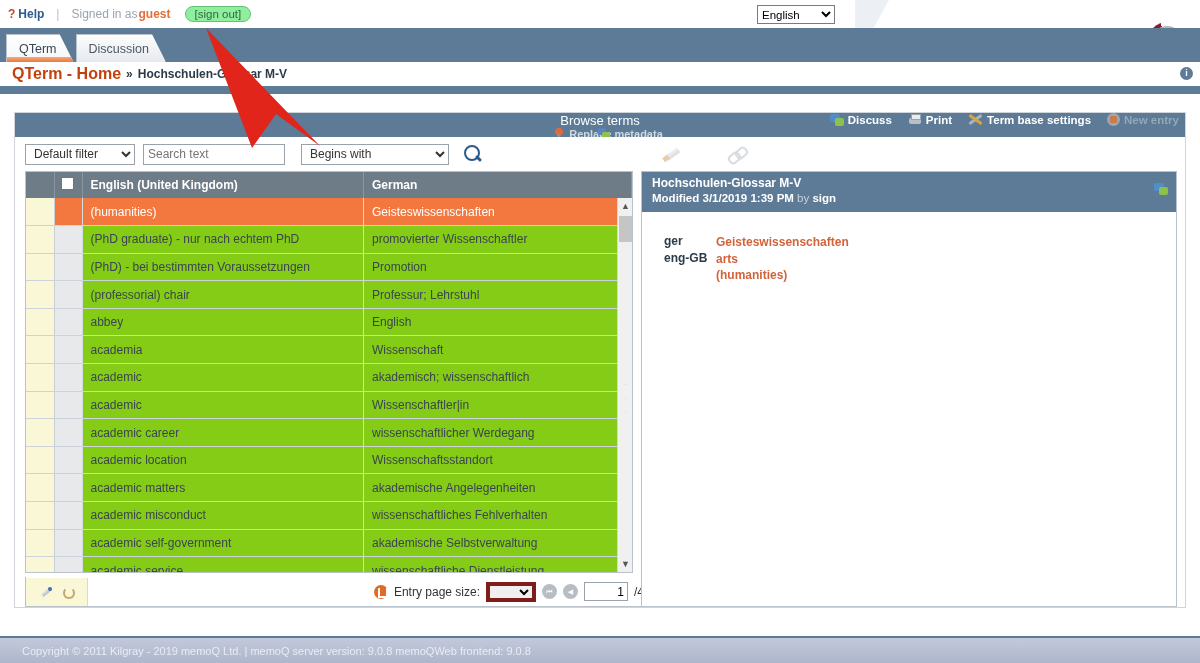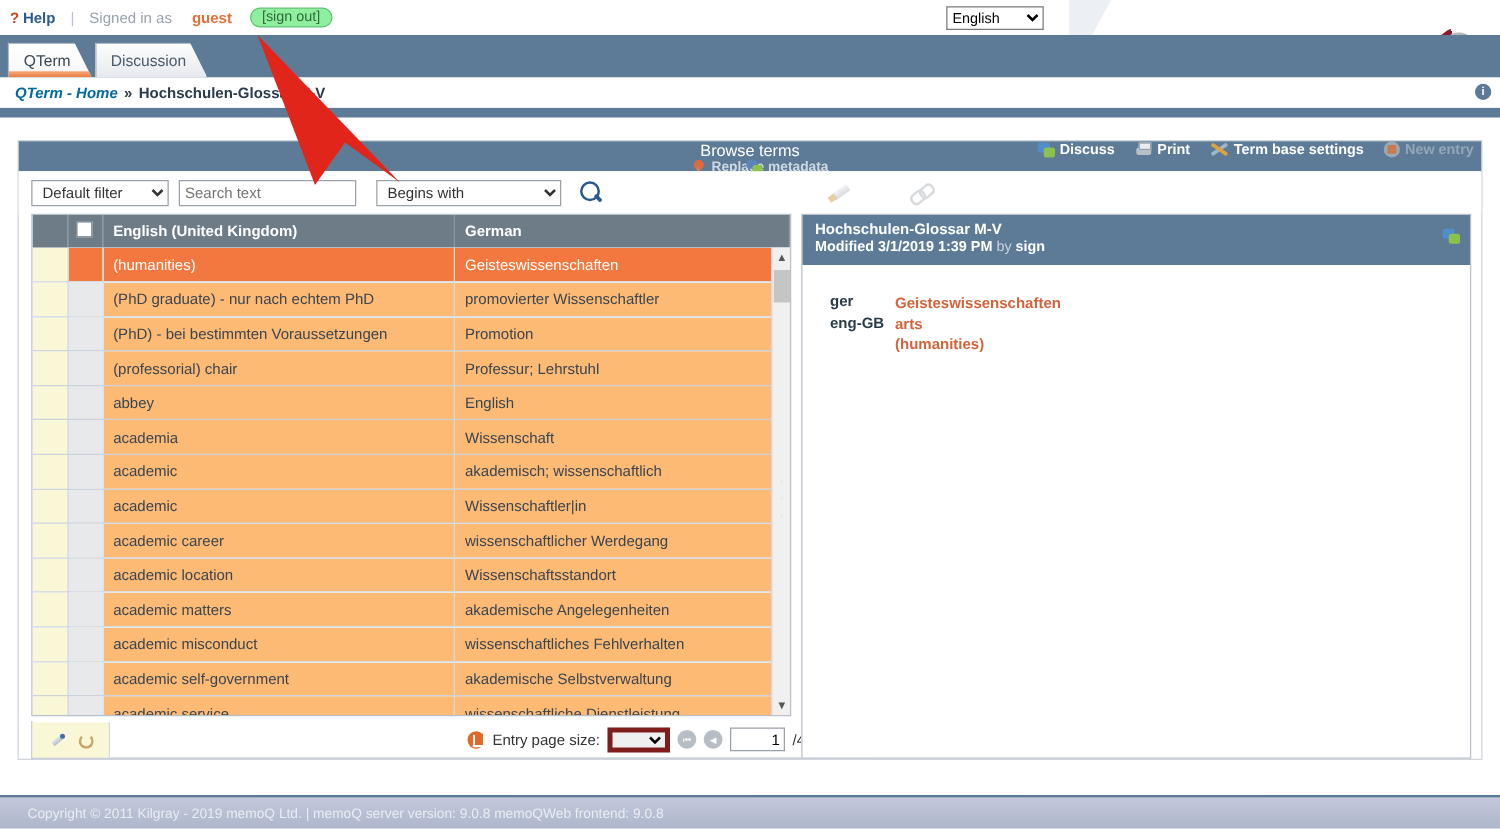--- a/index.html
+++ b/index.html
@@ -95,21 +95,21 @@
     background:linear-gradient(180deg,#F6A97A,#E87A3C);
   }
 
   
   .crumbbar {
     height:24px; background:#ffffff;
     display:flex; align-items:center; padding-left:12px;
     border-bottom:1px solid #ffffff;
     position:relative;
   }
-  .crumb-link { color:#0369a1; font-weight:bold; font-size:12px; cursor:pointer;font-style:italic; }
+  .crumb-link { color:#c2410c; font-weight:bold; font-size:16px; cursor:pointer; }
   .crumb-sep { color:#2b3b49; font-weight:bold; margin:0 5px; }
   .crumb-current { color:#2b3b49; font-weight:bold; font-size:12px; }
 
   .status-strip {
     position:absolute; right:0; top:0; height:24px; width:305px;
     background:linear-gradient(180deg,#b9c98c 0%,#93a866 55%,#a8bb7c 100%);
     display:flex; align-items:center; justify-content:center;
     color:#ffffff; font-size:12px;
     clip-path: polygon(20px 0, 100% 0, 100% 100%, 0 100%);
   }
@@ -217,21 +217,21 @@
     border-right:1px solid #8b96a1;
   }
   .col-flag { width:28px; }
   .col-check { width:28px; }
   .col-en { width:auto; }
   .col-de { width:268px; }
   table.grid td {
     height:27.6px; font-size:12px; color:#3a4550;
     padding:0 8px; border-bottom:1px solid #ccd3da;
     border-right:1px solid #d5dae0;
-    background:#fdba74;
+    background:#84cc16;
     white-space:nowrap; overflow:hidden; text-overflow:ellipsis;
   }
   table.grid td.cell-flag { background:#FAF7D6; border-right:1px solid #c9cfd6; }
   table.grid td.cell-check { background:#e7e9eb; }
   table.grid tr.selected td { background:#F2783F; color:#ffffff; }
   table.grid tr.selected td.cell-flag { background:#FAF7D6; }
   table.grid tr.selected td.cell-check { background:#F2783F; }
   .hdr-check {
     width:13px;height:13px;background:#ffffff;border:1px solid #6b7884;display:inline-block;
   }
@@ -329,21 +329,21 @@
   }
 </style>
 </head>
 <body>
 
 <div class="topbar">
   <span class="q-mark">?</span>
   <span class="help-link">Help</span>
   <span class="divider-pipe">|</span>
   <span class="signed-in">Signed in as</span>
-  <span class="guest-name" style="margin-left:16px;">guest</span>
+  <span class="guest-name" style="margin-left:1px;">guest</span>
   <span class="signout-btn">[sign out]</span>
   <select class="lang-select">
     <option>English</option>
   </select>
 </div>
 
 <div class="masthead">
   <div class="logo-wrap">
     <div class="logo-text">
       <div class="logo-name">UNIVERSITÄT GREIFSWALD</div>

